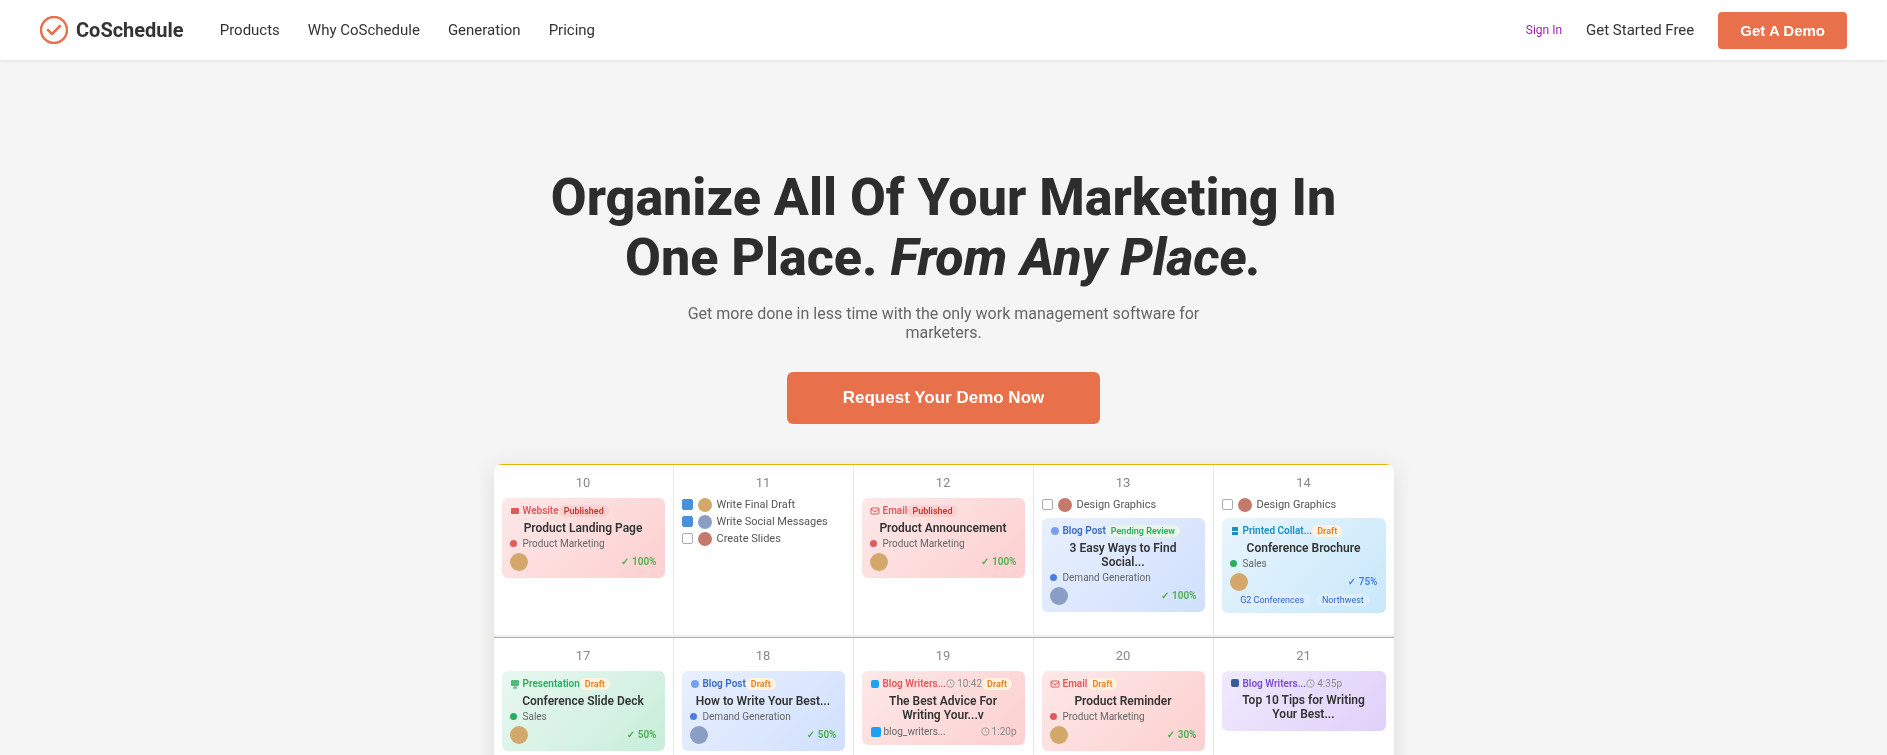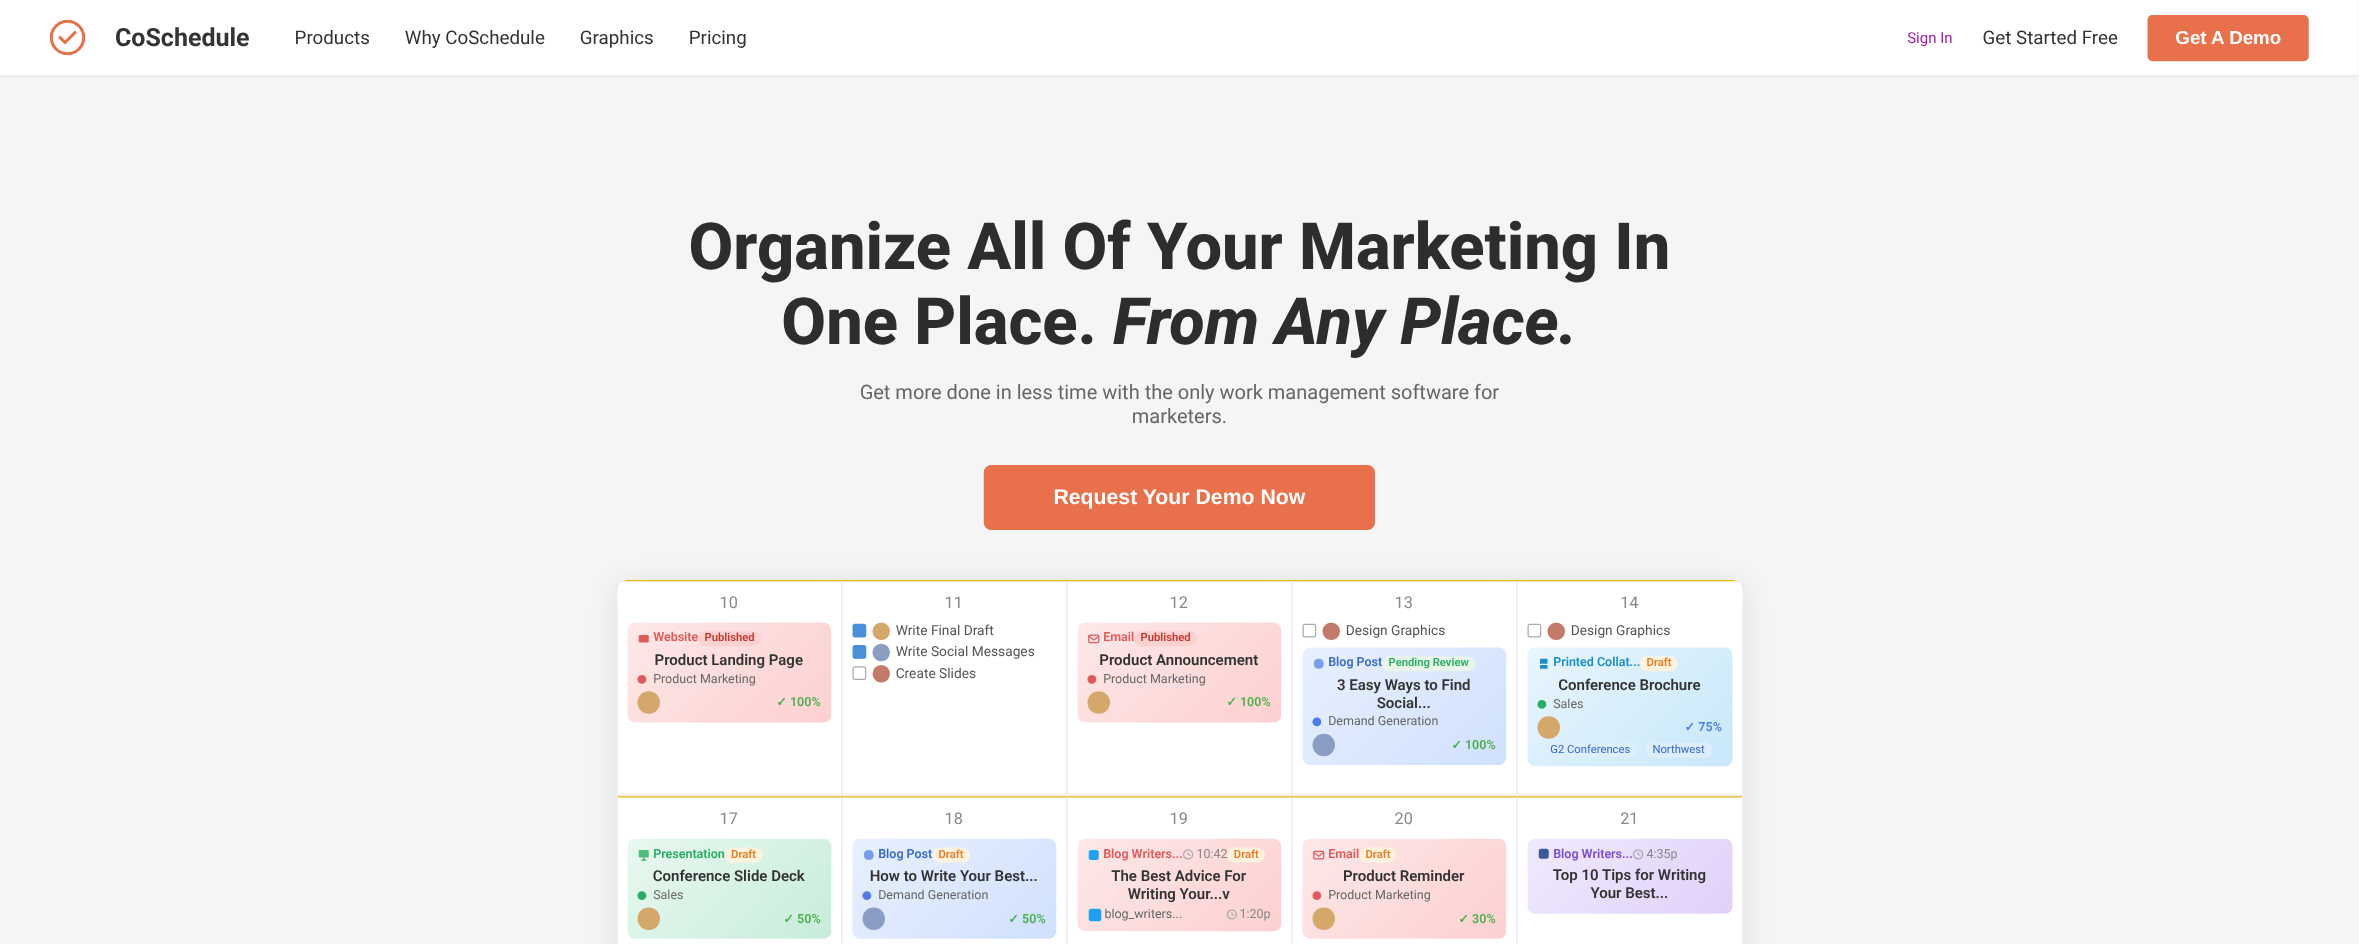--- a/index.html
+++ b/index.html
@@ -5,21 +5,21 @@
     * { margin: 0; padding: 0; box-sizing: border-box; }
     body { font-family: -apple-system, BlinkMacSystemFont, 'Segoe UI', Roboto, sans-serif; background: #f5f5f5; min-height: 755px; overflow-x: hidden; }
 
     
     nav {
       display: flex; align-items: center; justify-content: space-between;
       background: #fff; padding: 0 40px; height: 60px;
       box-shadow: 0 1px 3px rgba(0,0,0,0.08); position: relative; z-index: 10;
     }
     .nav-left { display: flex; align-items: center; gap: 36px; }
-    .logo { display: flex; align-items: center; gap: 24px; font-weight: 700; font-size: 20px; color: #333; text-decoration: none; text-align: right; }
+    .logo { display: flex; align-items: center; gap: 8px; font-weight: 700; font-size: 20px; color: #333; text-decoration: none; text-align: right; }
     .logo-icon { width: 28px; height: 28px; }
     .nav-links { display: flex; gap: 28px; }
     .nav-link { font-size: 15px; color: #333; text-decoration: none; cursor: pointer; }
     .nav-right { display: flex; align-items: center; gap: 24px; }
     .nav-signin { font-size: 12px; color: #a21caf; cursor: pointer; }
     .nav-getstarted { font-size: 15px; color: #333; cursor: pointer; }
     .nav-demo {
       background: #e8704a; color: #fff; border: none; padding: 10px 22px;
       border-radius: 4px; font-size: 15px; font-weight: 700; cursor: pointer;
     }
@@ -108,21 +108,21 @@
     <a class="logo" href="#">
       <svg class="logo-icon" viewBox="0 0 28 28" fill="none">
         <circle cx="14" cy="14" r="13" stroke="#e8704a" stroke-width="2.5" fill="none"></circle>
         <path d="M8 14 L12 18 L20 10" stroke="#e8704a" stroke-width="2.5" stroke-linecap="round" stroke-linejoin="round" fill="none"></path>
       </svg>
       <span>CoSchedule</span>
     </a>
     <div class="nav-links">
       <a class="nav-link" href="#">Products</a>
       <a class="nav-link" href="#">Why CoSchedule</a>
-      <a class="nav-link" href="#">Graphics</a>
+      <a class="nav-link" href="#">Generation</a>
       <a class="nav-link" href="#">Pricing</a>
     </div>
   </div>
   <div class="nav-right">
     <span class="nav-signin">Sign In</span>
     <span class="nav-getstarted">Get Started Free</span>
     <button class="nav-demo">Get A Demo</button>
   </div>
 </nav>
 

